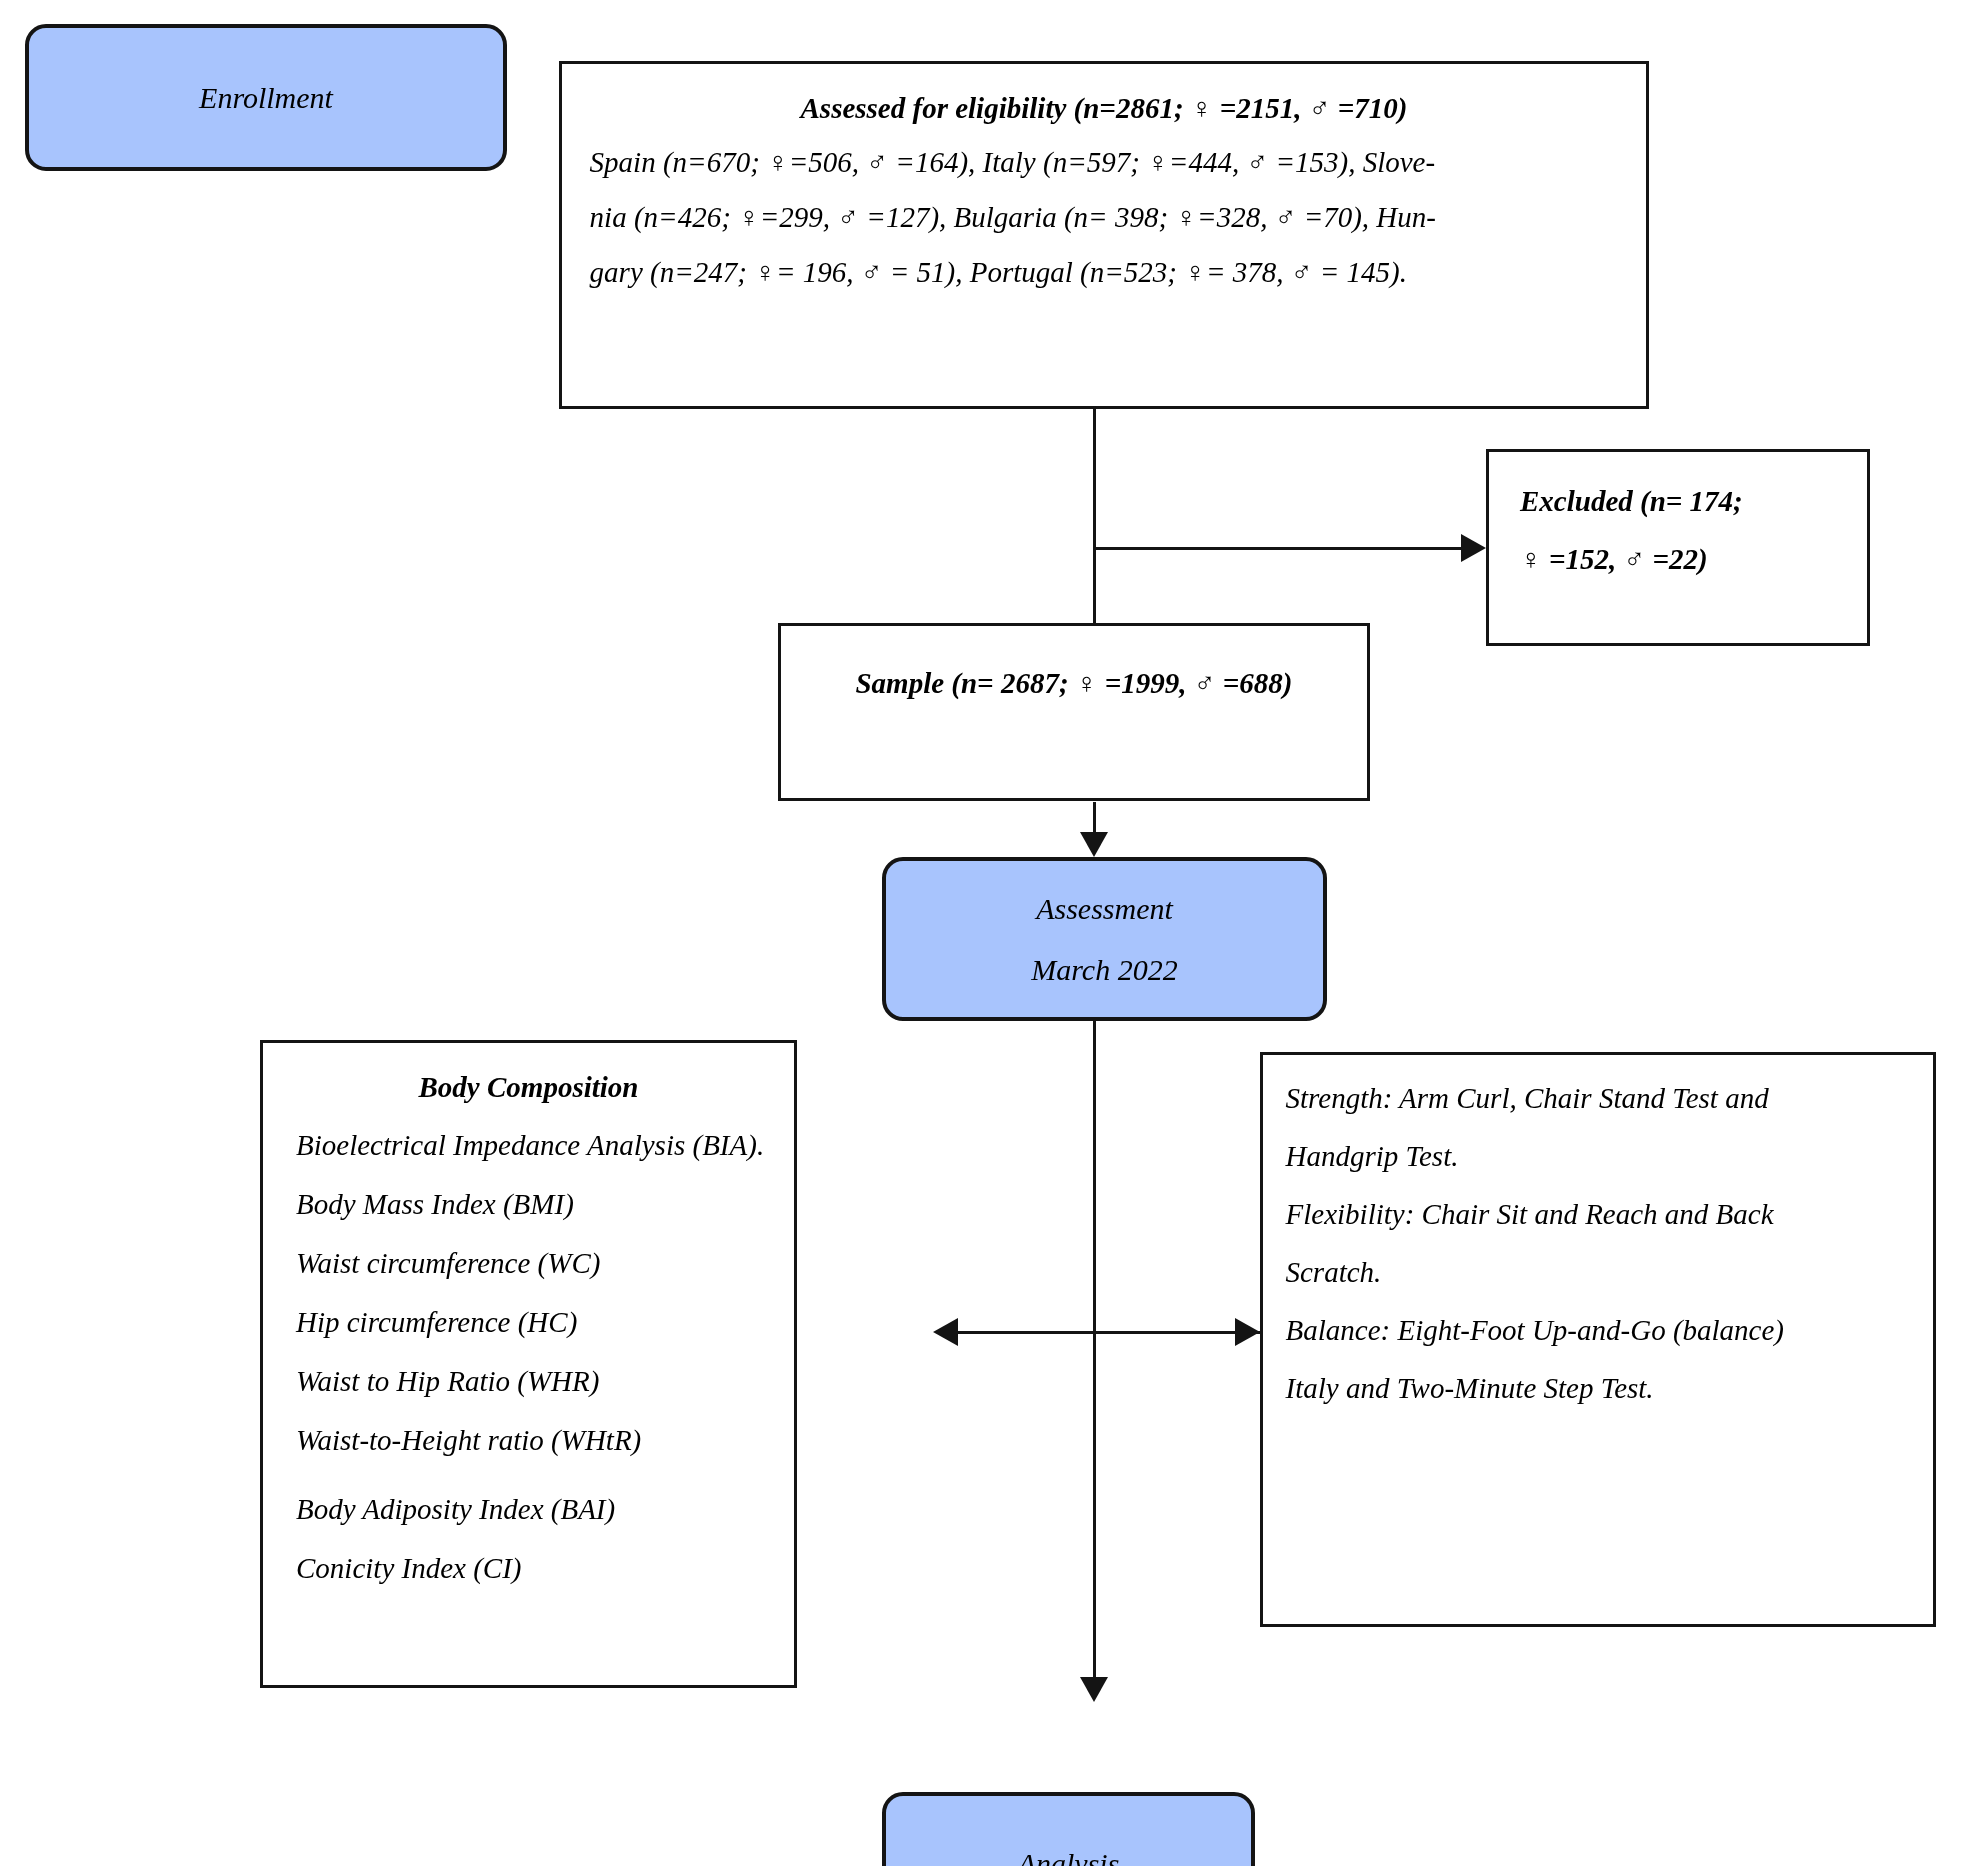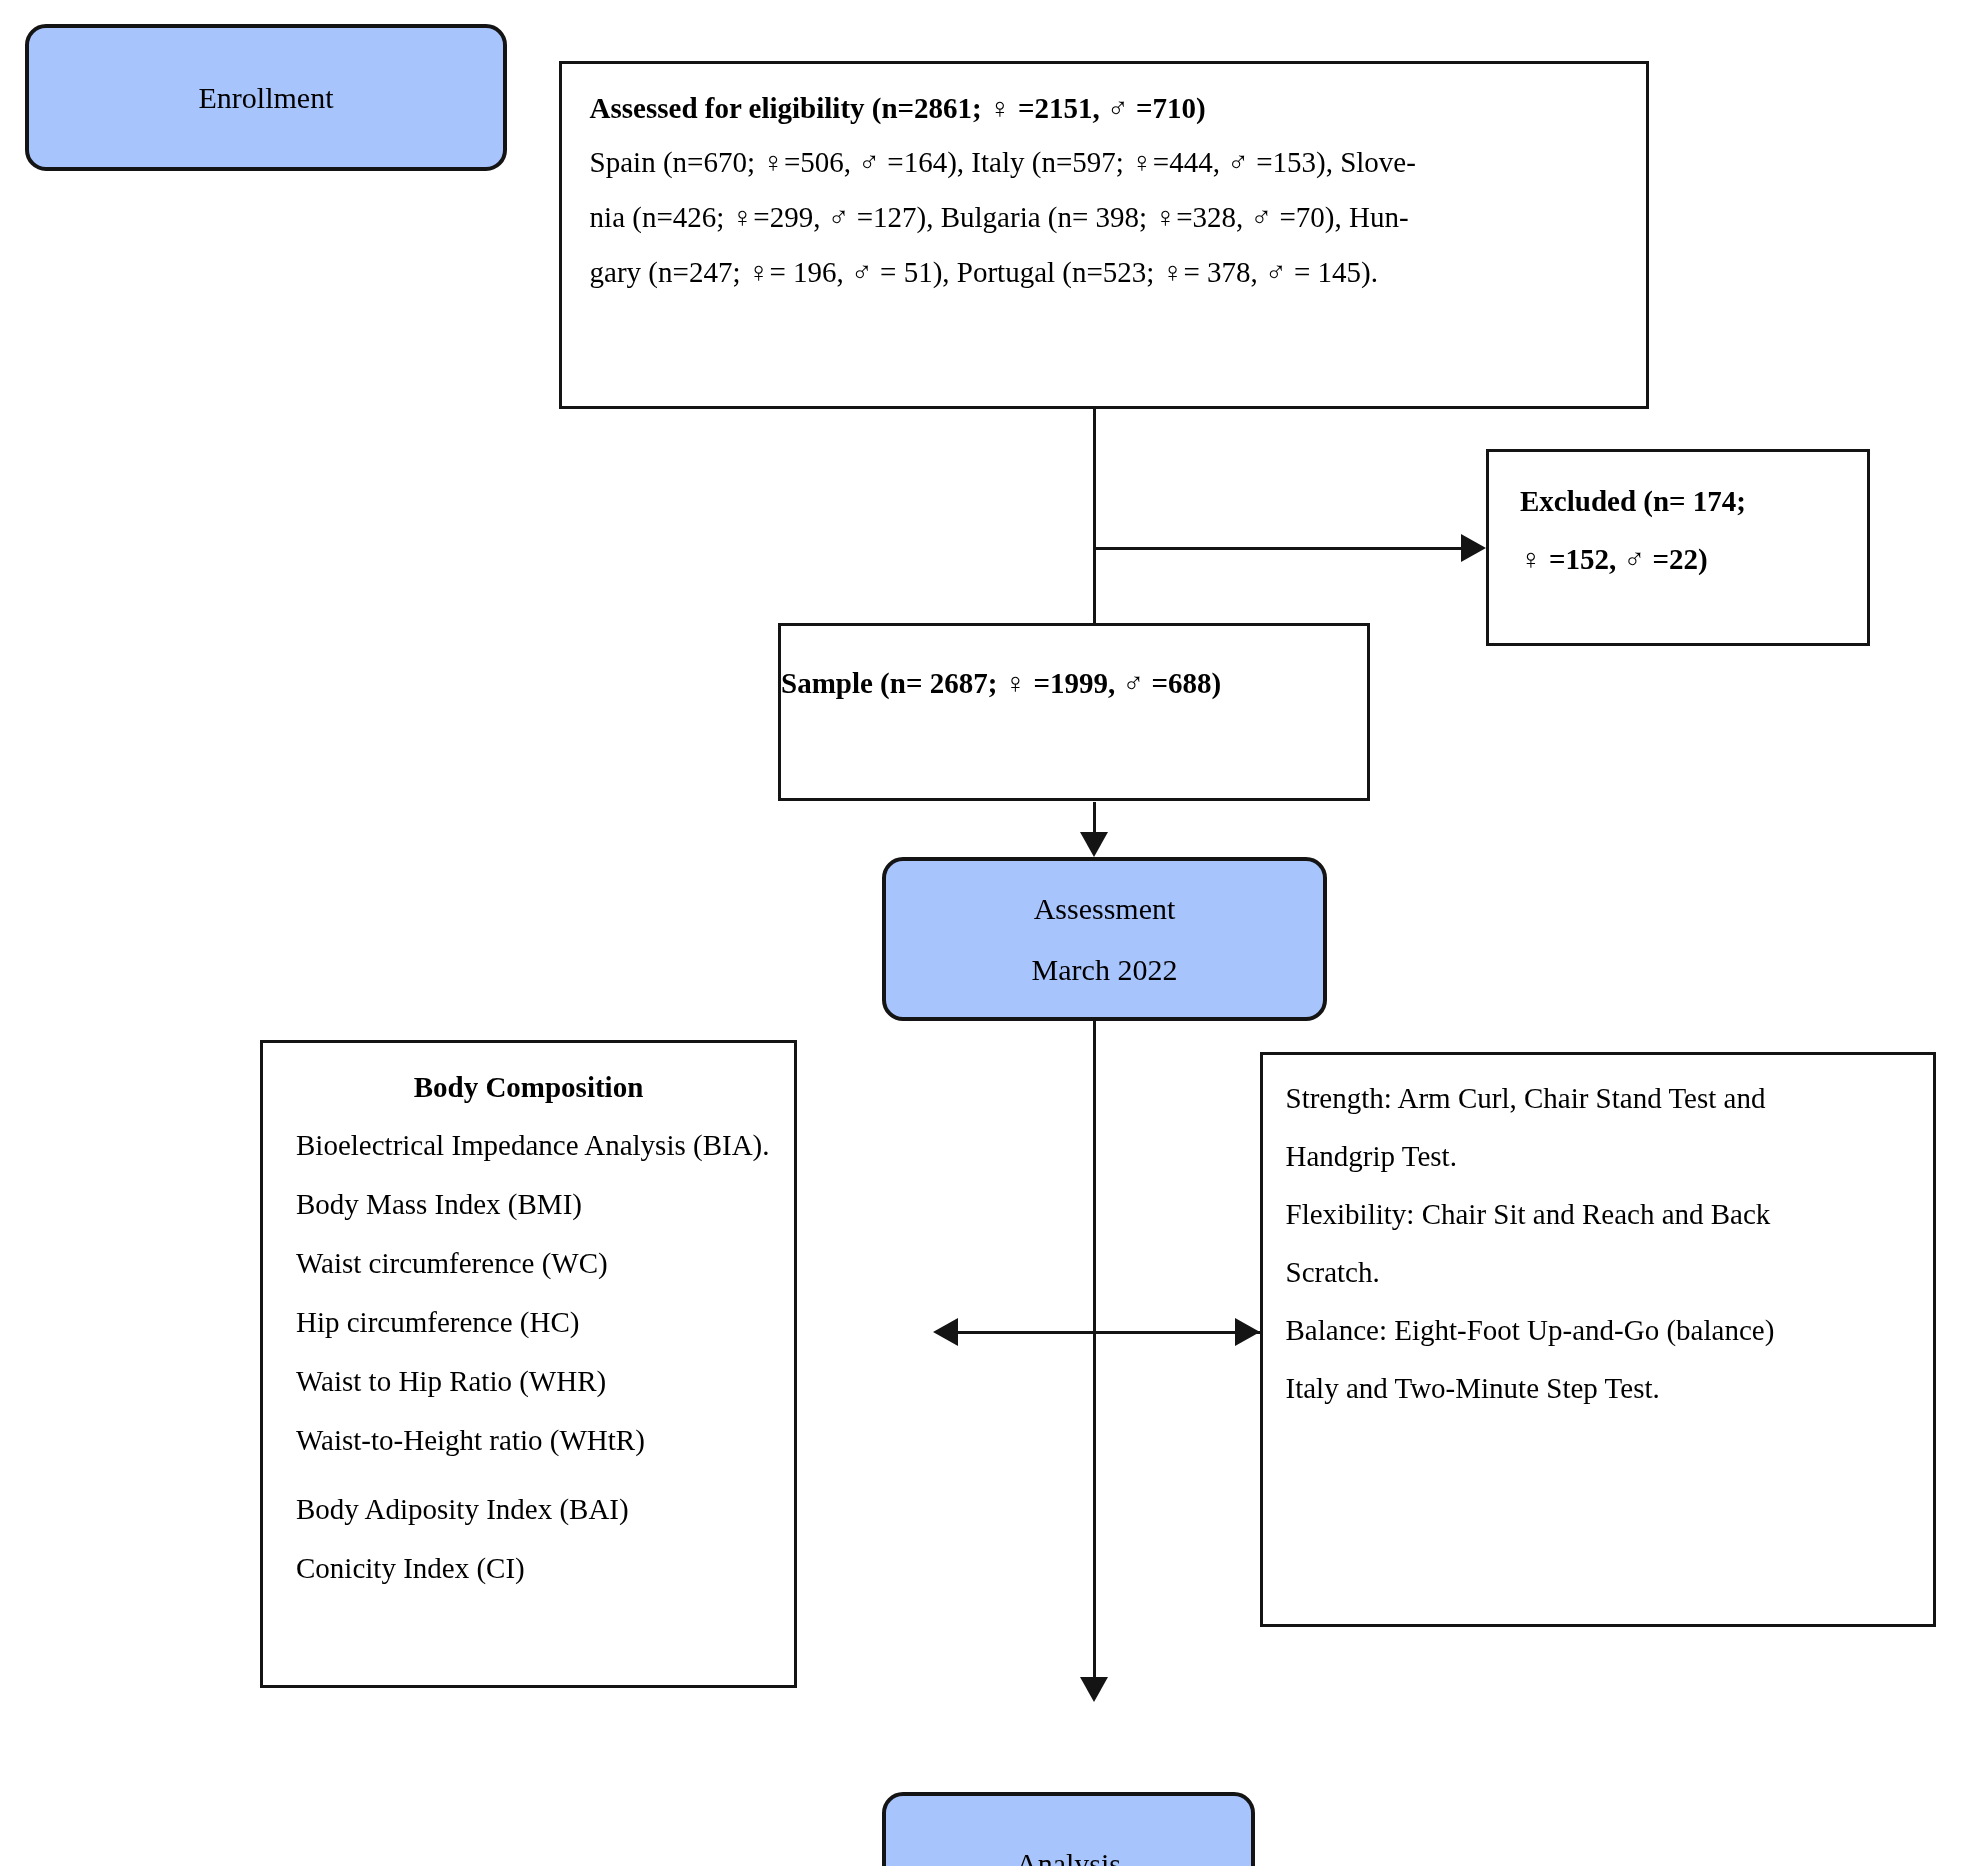--- a/index.html
+++ b/index.html
@@ -31,30 +31,31 @@
   }
   .node.blue {
     background: #a8c4fd;
   }
   .node-inner {
     position: absolute;
     left: 0; right: 0; top: 0; bottom: 0;
     display: flex;
     flex-direction: column;
     justify-content: center;
+    font-style: italic;
   }
   .node-inner.topalign {
     justify-content: flex-start;
   }
   .line {
     font-size: 29px;
     line-height: 1.0;
     white-space: nowrap;
   }
-  .ctr { text-align: left; }
+  .ctr { text-align: center; }
   .bold { font-weight: bold; }
   .center-label {
     text-align: center;
     font-size: 30px;
   }
 
   
   .vline {
     position: absolute;
     background: #141414;

